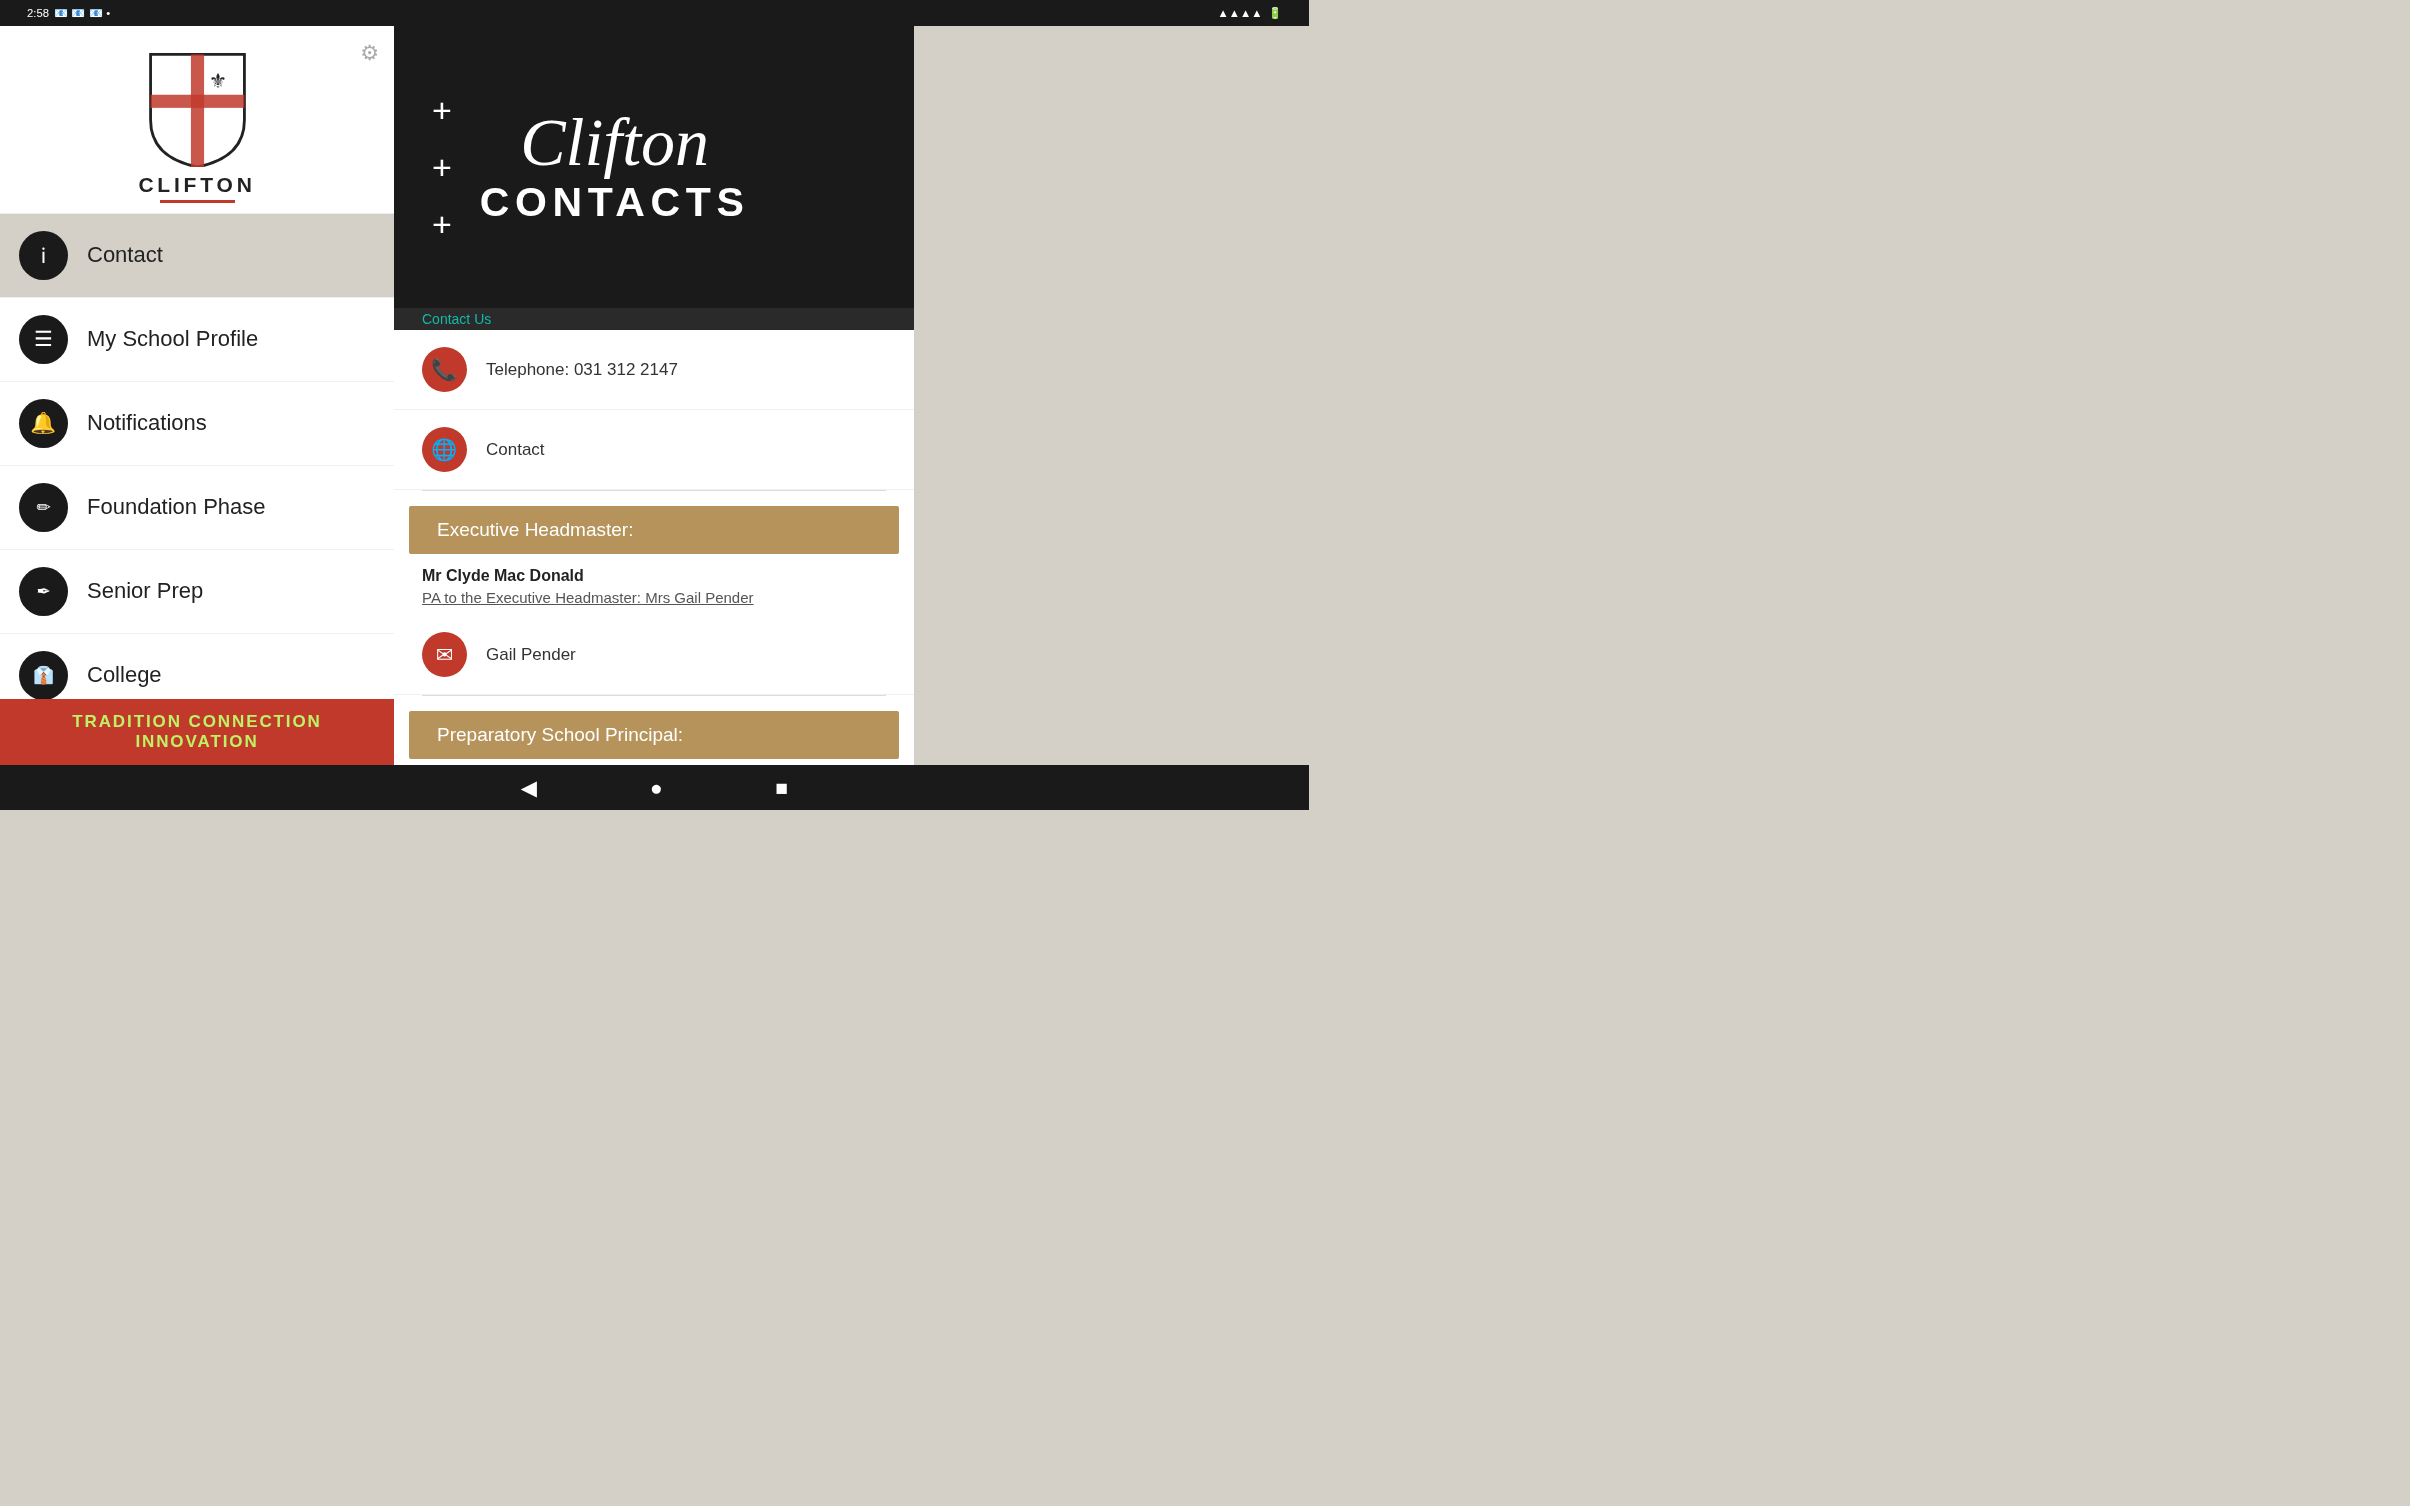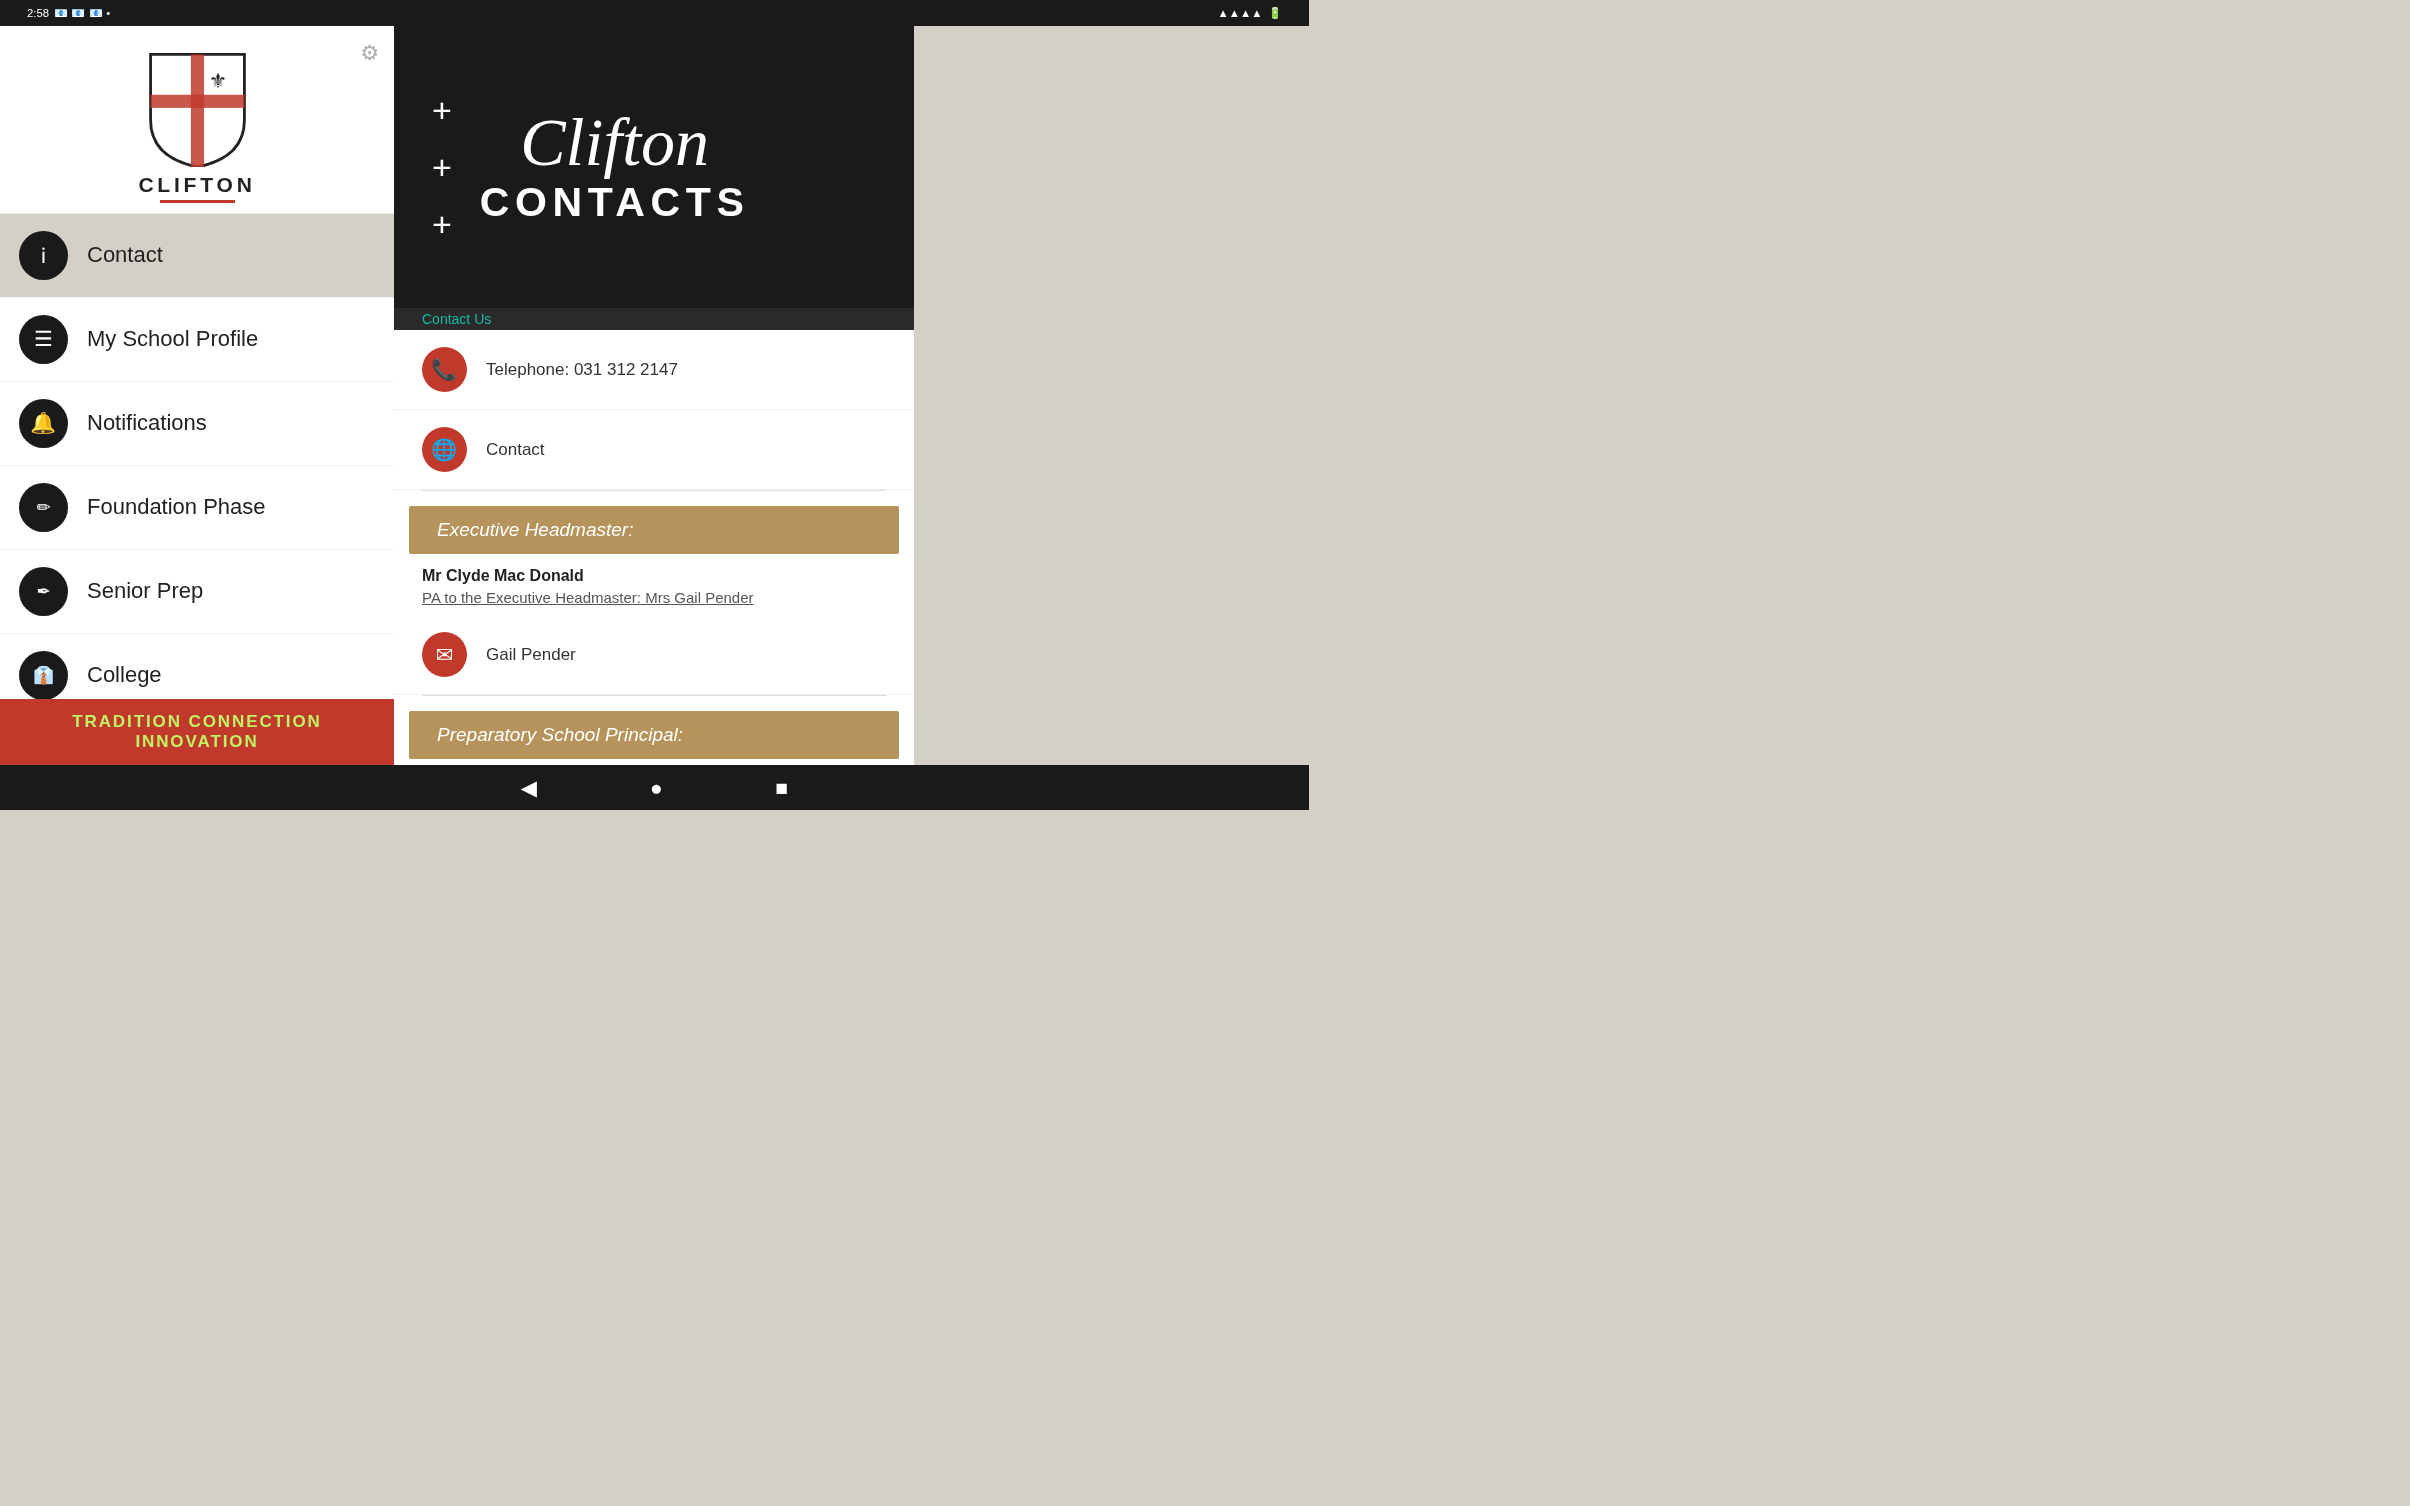--- a/index.html
+++ b/index.html
@@ -275,21 +275,20 @@
       margin: 0 28px;
     }
 
     .section-header {
       background: #b5935a;
       color: white;
       font-size: 19px;
       padding: 13px 28px;
       margin: 15px 15px 0;
       border-radius: 1.9px;
-      font-style: italic;
     }
 
     .person-name {
       font-size: 16px;
       font-weight: bold;
       color: #222;
       padding: 13px 28px 3.8px;
     }
 
     .person-sub {

